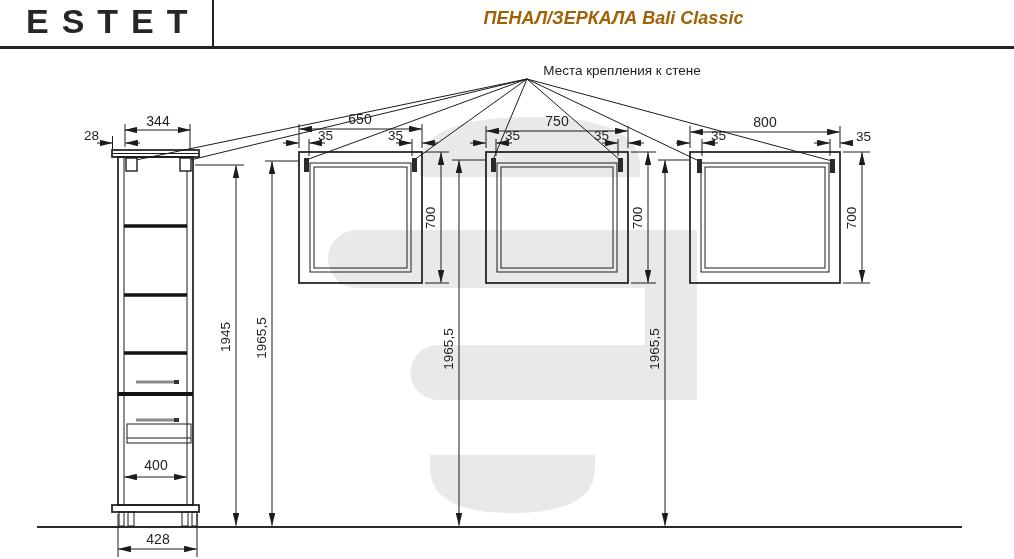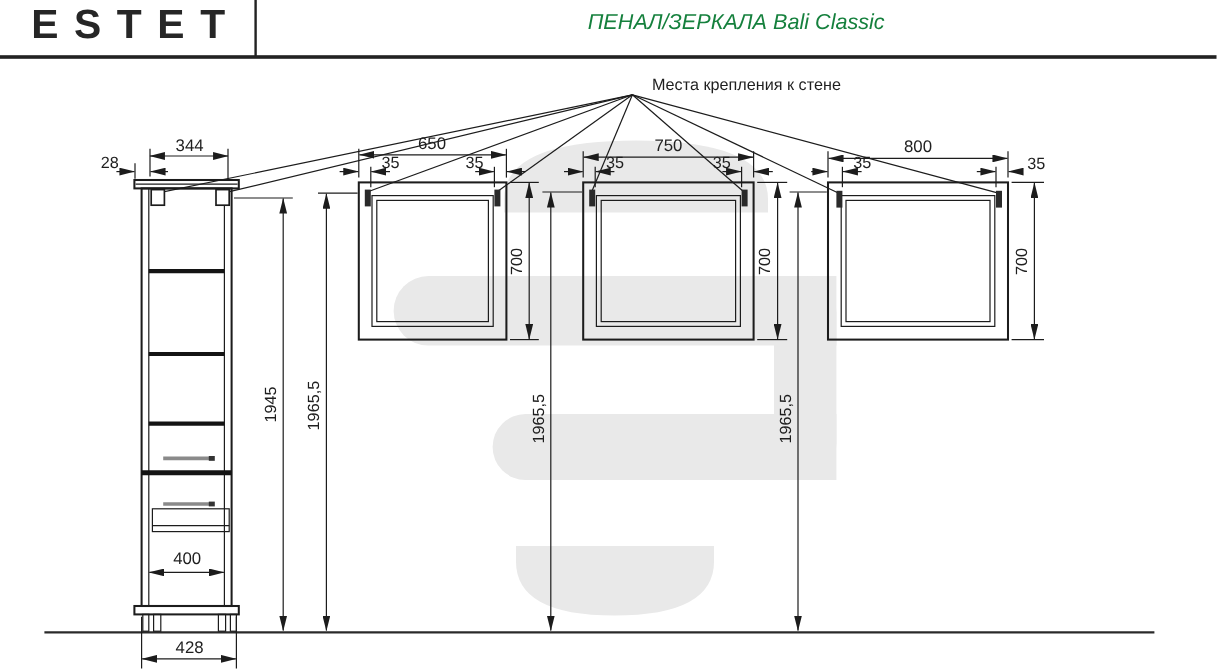--- a/index.html
+++ b/index.html
@@ -3,21 +3,21 @@
 <meta charset="utf-8">
 <style>
   html,body{margin:0;padding:0;background:#fff;}
   #stage{position:relative;width:1014px;height:559px;background:#ffffff;overflow:hidden;
          font-family:"Liberation Sans",sans-serif;}
   .logo{position:absolute;left:26px;top:2px;font-size:34px;font-weight:700;
         letter-spacing:13px;color:#262626;}
   .vsep{position:absolute;left:212px;top:0;width:2px;height:47px;background:#222;}
   .hrule{position:absolute;left:0;top:46px;width:1014px;height:3px;background:#222;}
   .title{position:absolute;left:213px;top:8px;width:801px;text-align:center;
-         font-size:18px;font-style:italic;font-weight:400;color:#15803d;}
+         font-size:18px;font-style:italic;font-weight:700;color:#a16207;}
   svg{position:absolute;left:0;top:0;}
   svg text{fill:#1f1f1f;font-family:"Liberation Sans",sans-serif;font-size:13.5px;}
   text.big{font-size:14px;}
   .ln{stroke:#1c1c1c;stroke-width:1;fill:none;}
   .ol{stroke:#1c1c1c;stroke-width:1.7;fill:none;}
   .thin{stroke:#1c1c1c;stroke-width:1;fill:none;}
   .dim{stroke:#1c1c1c;stroke-width:1;fill:none;}
   .shelf{stroke:#141414;stroke-width:3.5;fill:none;}
   .divider{stroke:#141414;stroke-width:4.2;fill:none;}
   .wm{fill:#e9e9e9;}

